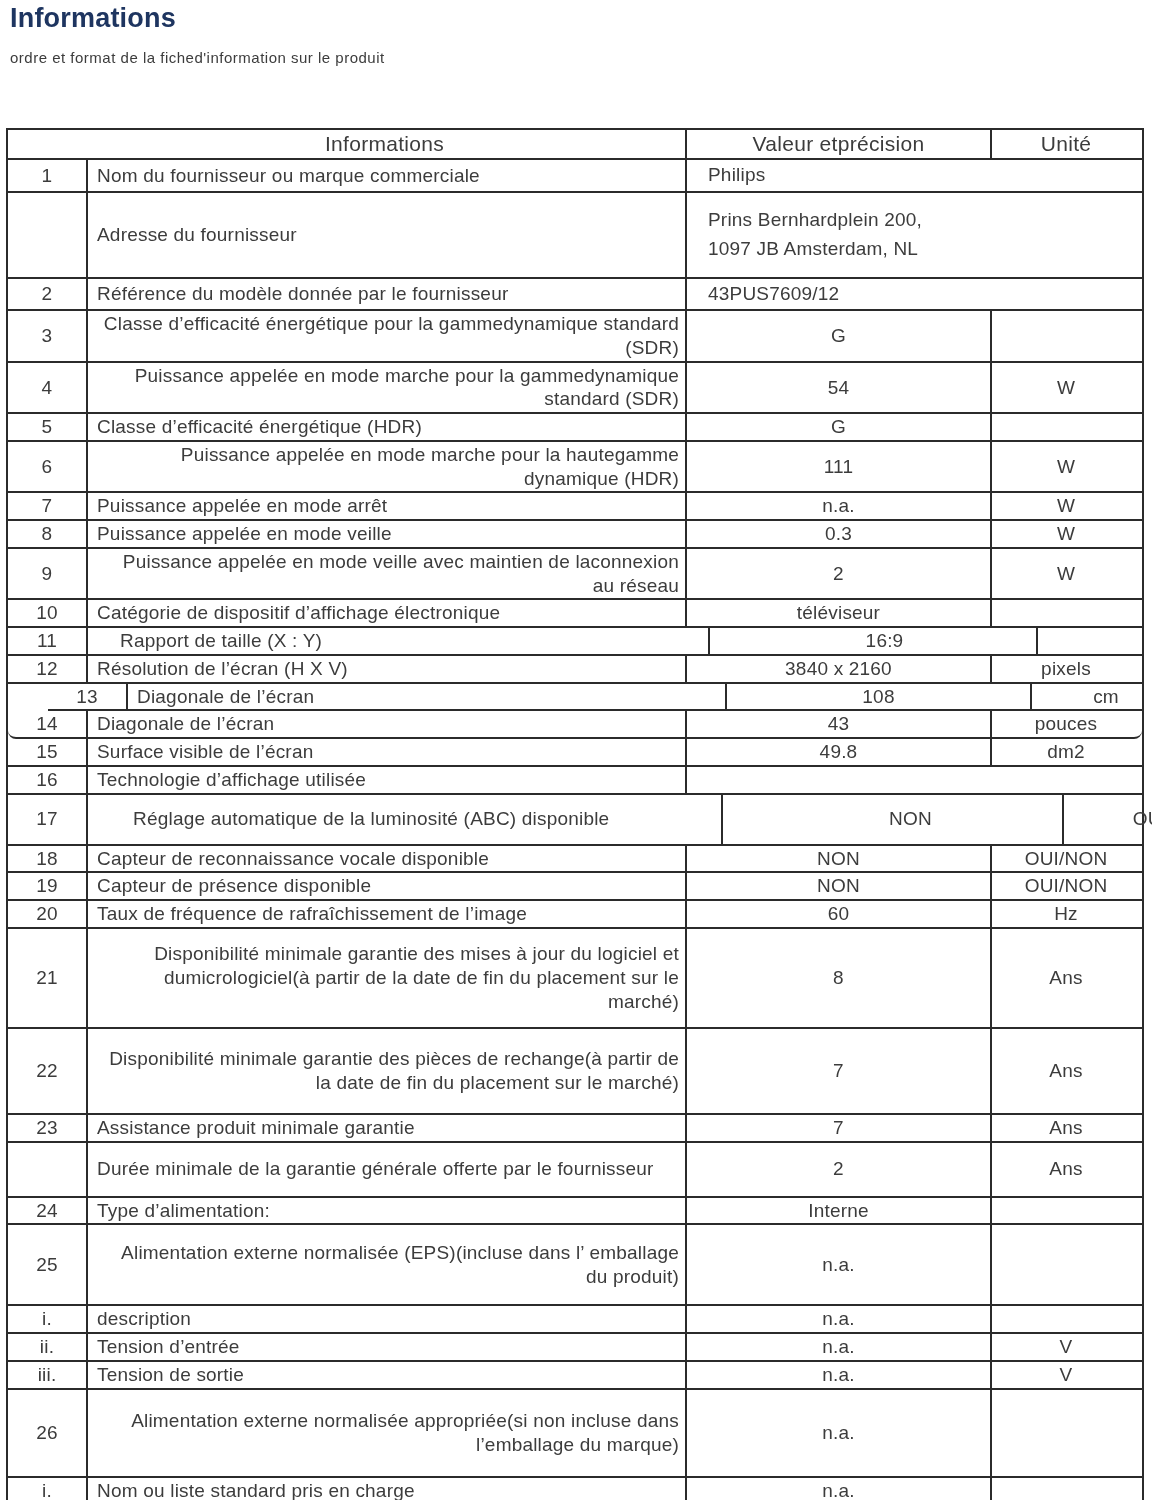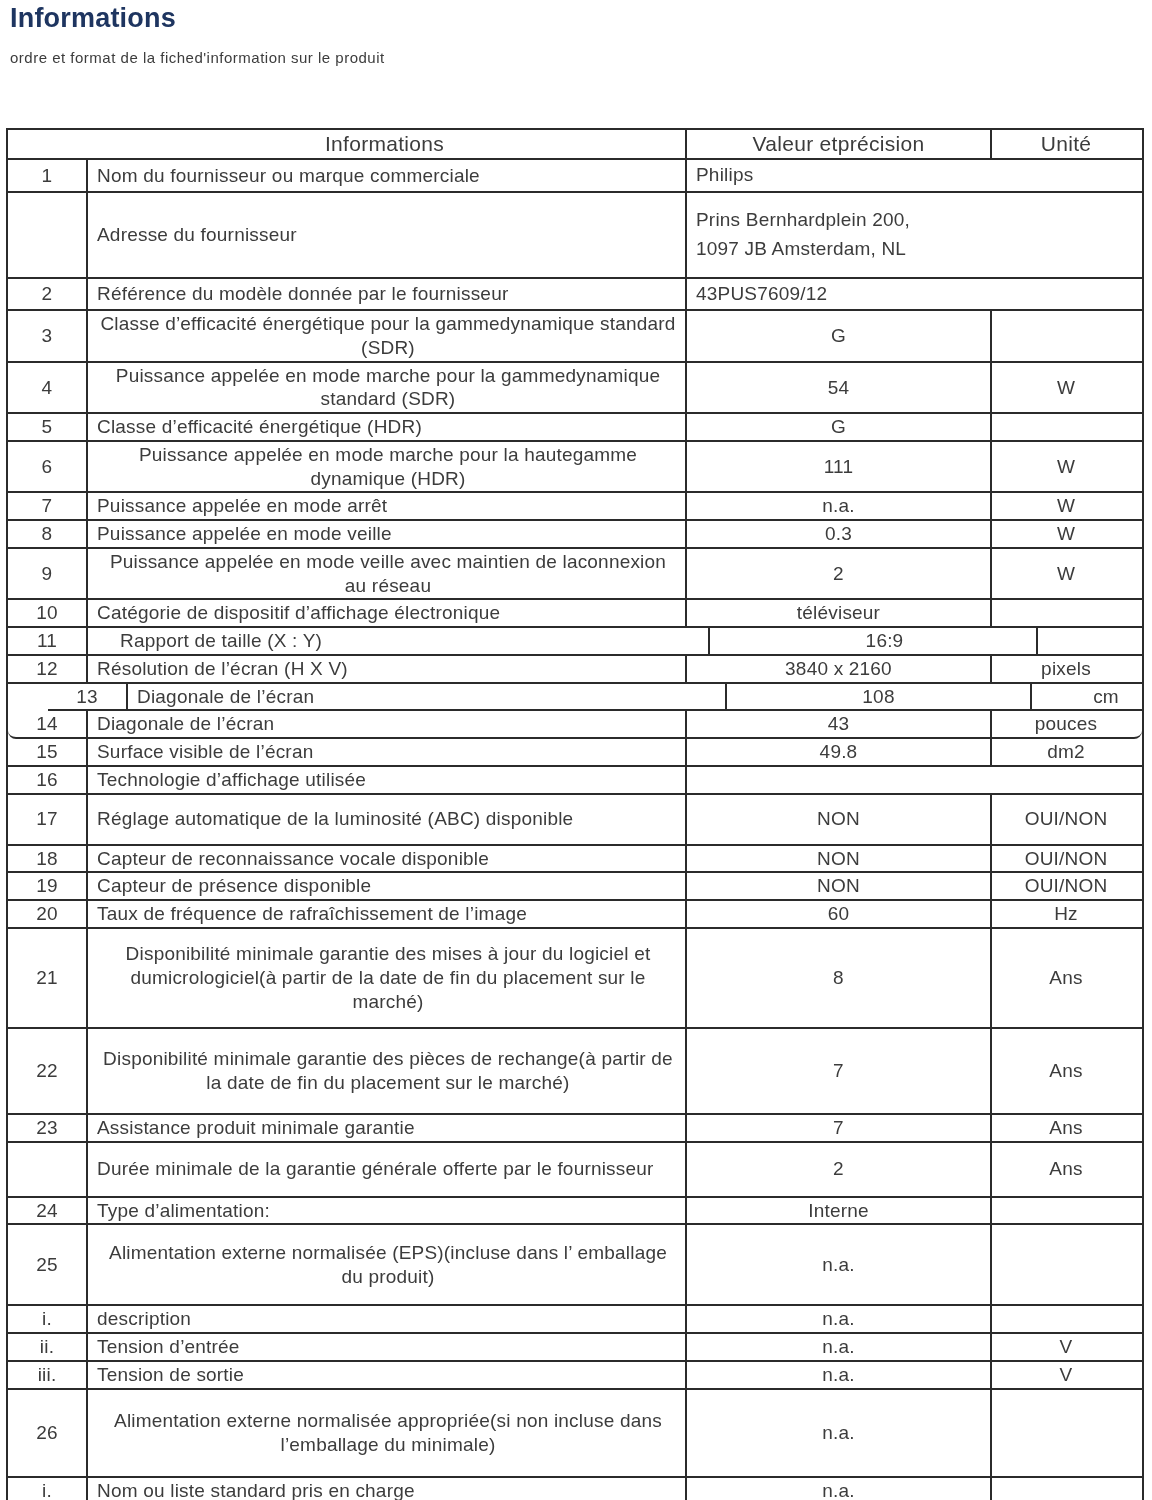--- a/index.html
+++ b/index.html
@@ -53,28 +53,28 @@
     justify-content:center;
     text-align:center;
     box-sizing:border-box;
     border-right:2px solid var(--bd);
     padding:1px 6px;
     line-height:1.25;
   }
   .cell:last-child{border-right:none;}
   .cell.label{
     justify-content:flex-start;
-    text-align:center;
+    text-align:right;
     padding-left:9px;
   }
   .cell.value{white-space:pre-line;}
   .cell.value.left{
     justify-content:flex-start;
     text-align:left;
-    padding-left:9px;
+    padding-left:21px;
     line-height:1.5;
   }
   .cell.span2{grid-column:3 / 5;}
   .row.head{min-height:29px;font-size:21px;letter-spacing:.3px;}
   .row.head .h-info{
     grid-column:1 / 3;
     padding-left:82px; 
   }
 </style>
 </head>
@@ -183,21 +183,21 @@
           <div class="cell num">15</div>
           <div class="cell label">Surface visible de l’écran</div>
           <div class="cell value">49.8</div>
           <div class="cell unit">dm2</div>
         </div>
         <div class="row" style="min-height: 26px;">
           <div class="cell num">16</div>
           <div class="cell label">Technologie d’affichage utilisée</div>
           <div class="cell unit"></div>
         </div>
-        <div class="row" style="min-height: 51px;">
+        <div class="row" style="min-height: 51px; gap: 36px;">
           <div class="cell num">17</div>
           <div class="cell label">Réglage automatique de la luminosité (ABC) disponible</div>
           <div class="cell value">NON</div>
           <div class="cell unit">OUI/NON</div>
         </div>
         <div class="row" style="min-height: 26px;">
           <div class="cell num">18</div>
           <div class="cell label">Capteur de reconnaissance vocale disponible</div>
           <div class="cell value">NON</div>
           <div class="cell unit">OUI/NON</div>
@@ -263,21 +263,21 @@
           <div class="cell unit">V</div>
         </div>
         <div class="row" style="min-height: 25px;">
           <div class="cell num">iii.</div>
           <div class="cell label">Tension de sortie</div>
           <div class="cell value">n.a.</div>
           <div class="cell unit">V</div>
         </div>
         <div class="row" style="min-height: 88px;">
           <div class="cell num">26</div>
-          <div class="cell label">Alimentation externe normalisée appropriée(si non incluse dans l’emballage du minimale)</div>
+          <div class="cell label">Alimentation externe normalisée appropriée(si non incluse dans l’emballage du marque)</div>
           <div class="cell value">n.a.</div>
           <div class="cell unit"></div>
         </div>
         <div class="row" style="min-height: 23px;">
           <div class="cell num">i.</div>
           <div class="cell label">Nom ou liste standard pris en charge</div>
           <div class="cell value">n.a.</div>
           <div class="cell unit"></div>
         </div>
       </div>

